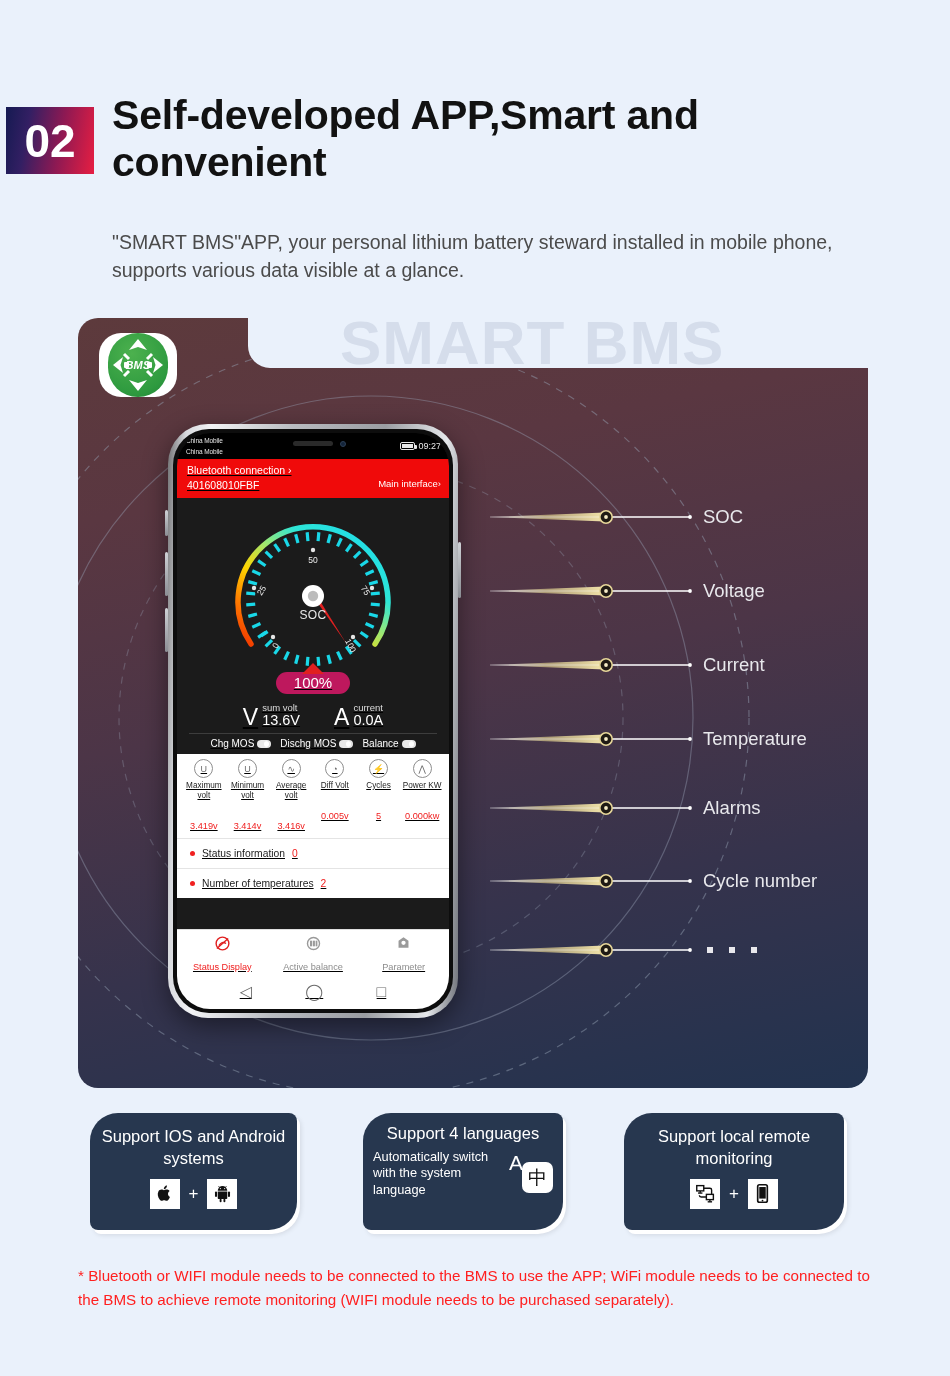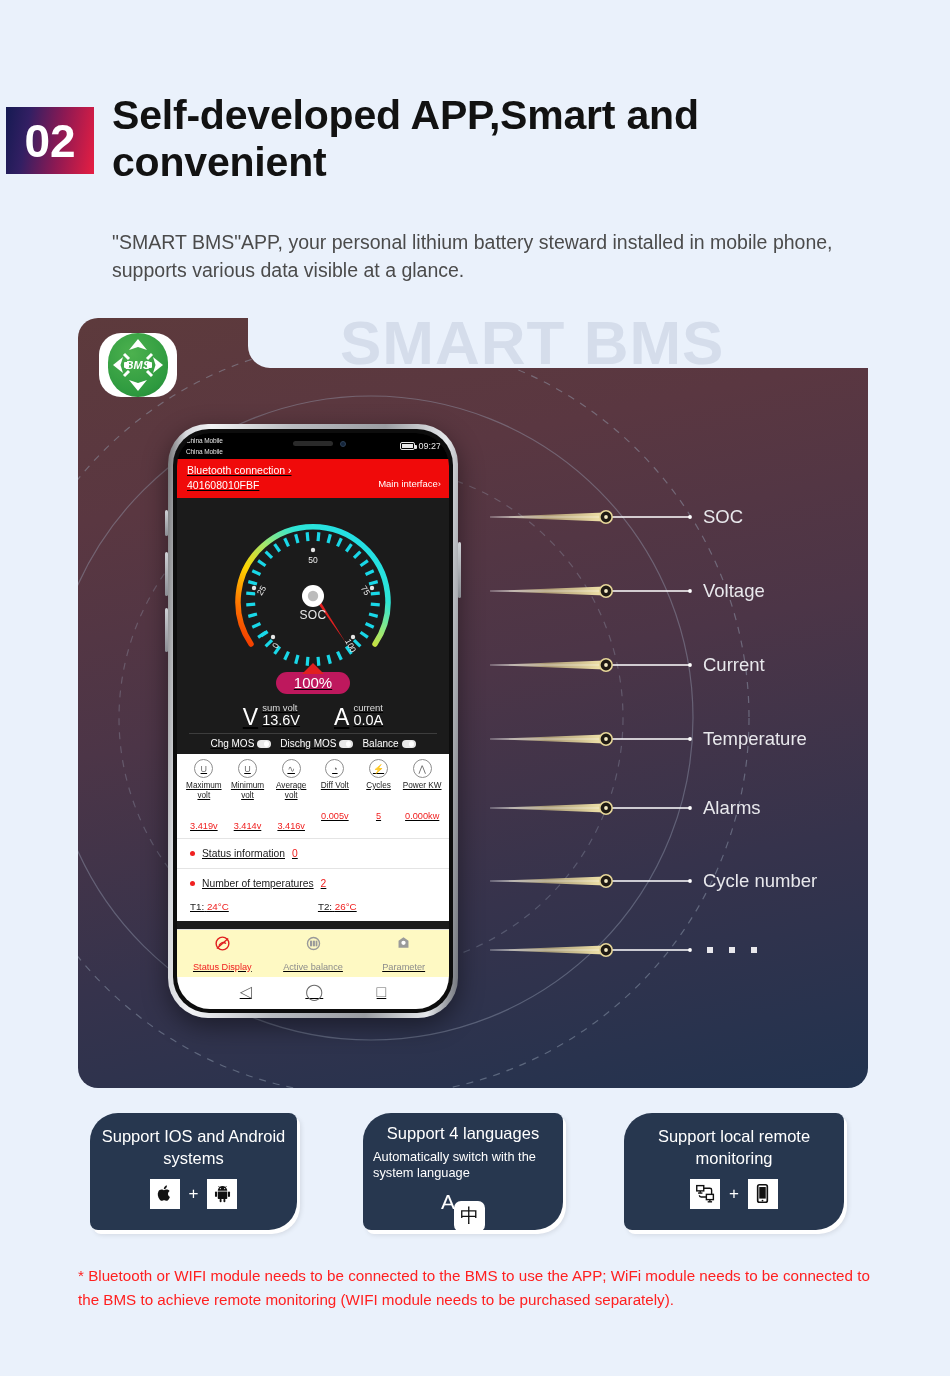--- a/index.html
+++ b/index.html
@@ -176,21 +176,21 @@
     flex: 0 0 auto;
   }
   .dot { width: 5px; height: 5px; border-radius: 50%; background: #f02020; flex: 0 0 auto; }
   .info-row .rv { color: #f02020; }
   .temps { background: #fff; display: flex; padding: 3px 13px 9px 13px; font-size: 9.8px;
            color: #1d1d1d; flex: 0 0 auto; }
   .temps .t1 { width: 52%; }
   .temps .tv { color: #f02020; }
 
   .tabbar {
-    background: #fef9c3; border-top: 1px solid #e0e0e0; display: flex;
+    background: #ffffff; border-top: 1px solid #e0e0e0; display: flex;
     padding: 5px 0 3px 0; margin-top: auto; flex: 0 0 auto;
   }
   .tab { flex: 1; text-align: center; }
   .tab .tico { font-size: 15px; line-height: 1; display: block; margin-bottom: 2px; }
   .tab .tlb { font-size: 9.2px; }
   .tab.active .tlb { color: #f02020; }
   .tab .tlb { color: #8c8c8c; }
 
   .navbar { background: #fff; display: flex; justify-content: space-around;
             align-items: center; padding: 5px 36px 8px 36px; flex: 0 0 auto; }
@@ -215,21 +215,21 @@
         border-radius: 28px 8px 28px 8px; }
   .c3 { left: 624px; top: 1113px; width: 220px; height: 117px;
         border-radius: 28px 8px 28px 8px; }
   .card-title { text-align: center; font-size: 16.5px; line-height: 1.32; padding-top: 13px; }
   .c2 .card-title { padding-top: 10px; }
   .icon-row { display: flex; align-items: center; justify-content: center; gap: 9px; margin-top: 9px; }
   .sq { width: 30px; height: 30px; background: #fff; display: flex;
         align-items: center; justify-content: center; color: #111; }
   .plus { font-size: 17px; color: #fff; }
   .c2-body { display: flex; align-items: center; justify-content: center; gap: 10px;
-             padding: 4px 10px 0 10px; flex-direction: column; }
+             padding: 4px 10px 0 10px; }
   .c2-txt { font-size: 12.8px; line-height: 1.28; color: #fff; }
   .lang-ico { position: relative; width: 44px; height: 40px; flex: 0 0 auto; }
   .lang-A { position: absolute; left: 0; top: -2px; font-size: 21px; color: #fff; }
   .lang-sq { position: absolute; right: 0; bottom: 0; width: 31px; height: 31px;
              background: #fff; border-radius: 7px; display: flex; align-items: center;
              justify-content: center; color: #111; font-size: 19px; }
 
   
   .footnote {
     position: absolute; left: 78px; top: 1264px; width: 800px;
@@ -611,30 +611,20 @@
           <span>Status information</span>
           <span class="rv">0</span>
         </div>
 
         <div class="info-row">
           <span class="dot"></span>
           <span>Number of temperatures</span>
           <span class="rv">2</span>
         </div>
 
-        <div class="temps">
-          <div class="t1">
-            <span>T1:</span>
-            <span class="tv">24°C</span>
-          </div>
-          <div>
-            <span>T2:</span>
-            <span class="tv">26°C</span>
-          </div>
-        </div>
 
         <div class="tabbar">
           <div class="tab active">
             <span class="tico">
               <svg width="17" height="17" viewBox="0 0 24 24">
                 <circle cx="12" cy="12" r="9" fill="none" stroke="#e02020" stroke-width="2"></circle>
                 <path d="M7 15 q4 -7 10 -3" fill="none" stroke="#e02020" stroke-width="2"></path>
                 <path d="M4 19 L20 5" stroke="#e02020" stroke-width="2"></path>
               </svg>
             </span>

